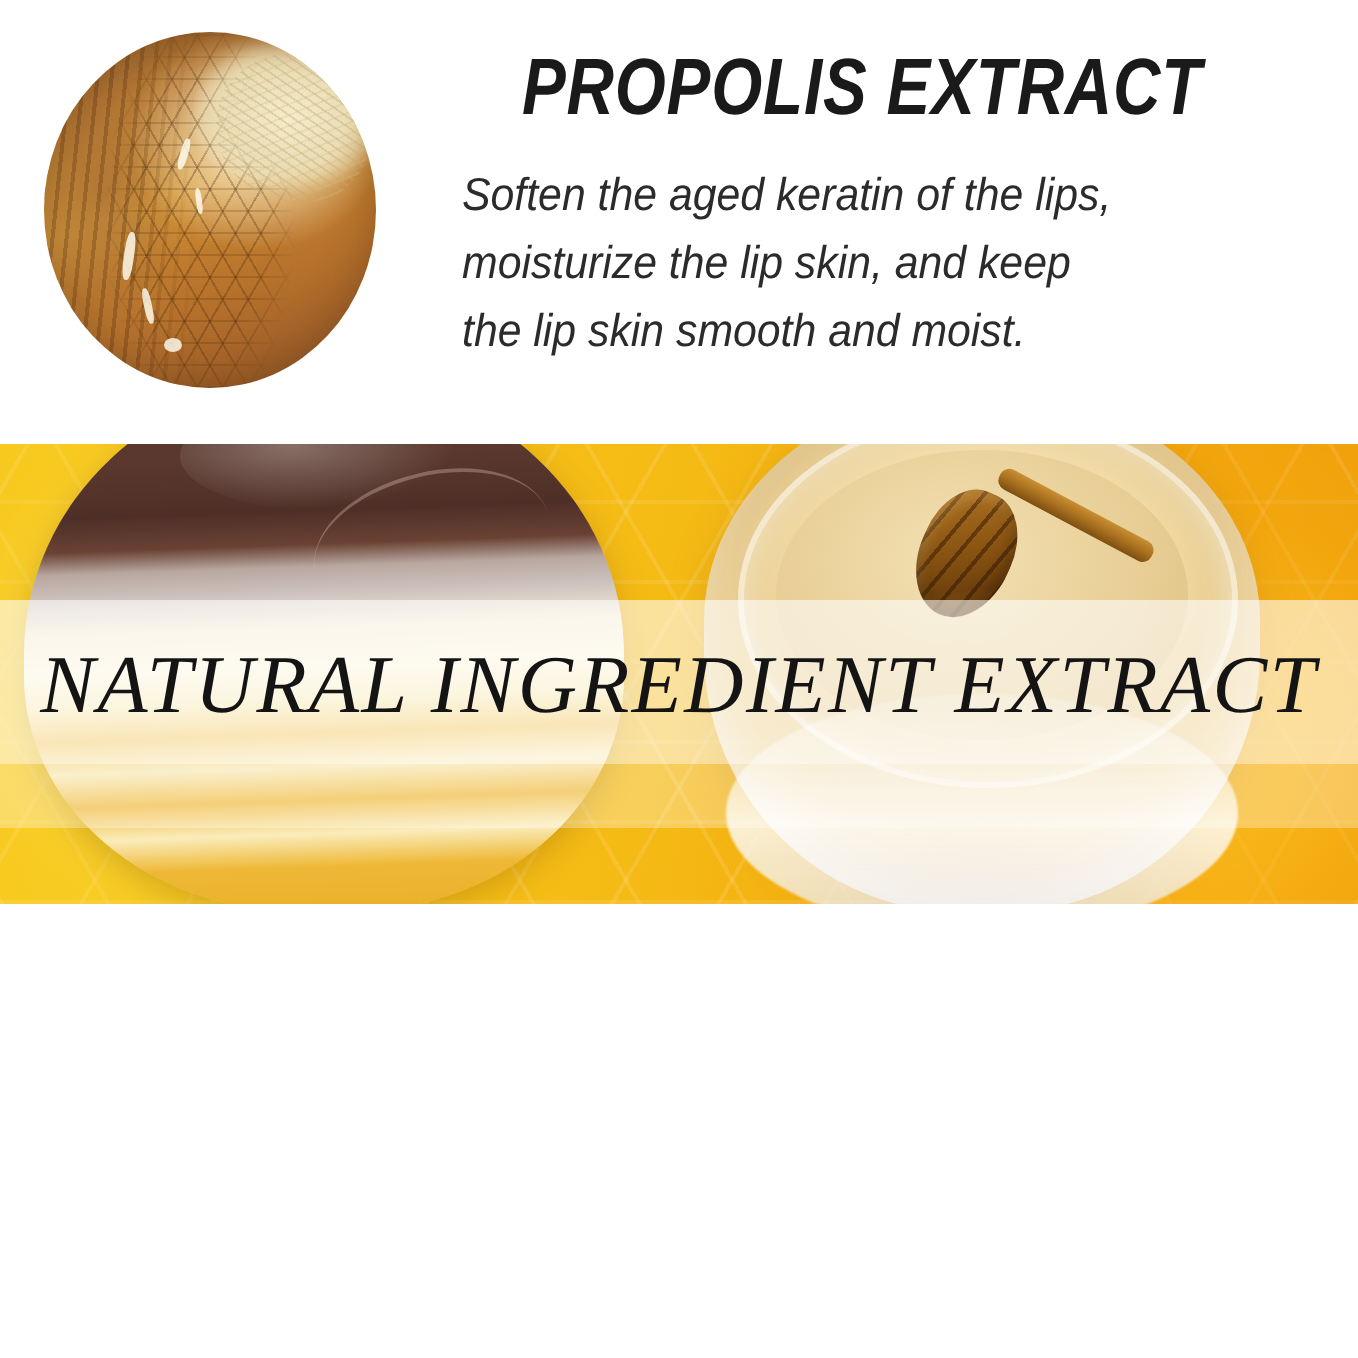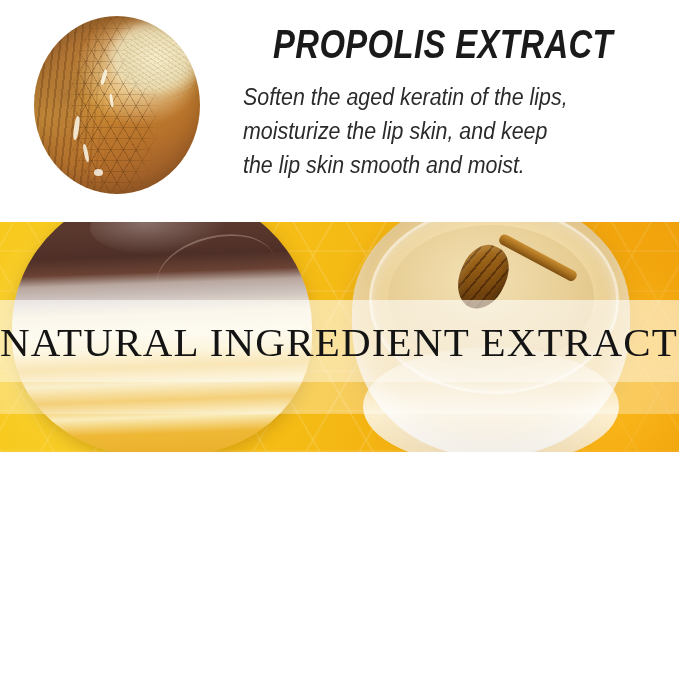--- a/index.html
+++ b/index.html
@@ -17,21 +17,21 @@
   .page {
     position: relative;
     width: 679px;
     height: 679px;
     background: #ffffff;
   }
 
   
   .section {
     position: absolute;
-    left: 12px;
+    left: 0;
     width: 538px;
   }
 
   
   .photo-circle {
     position: absolute;
     border-radius: 50%;
     overflow: hidden;
   }
 
@@ -292,21 +292,23 @@
     top: 160px;
     width: 679px;
     height: 32px;
     background: rgba(255,255,255,.30);
   }
   #banner-title {
     position: absolute;
     left: 0;
     top: 96px;
     width: 679px;
+    text-align: center;
     font-family: "Liberation Serif", serif;
+    font-style: italic;
     font-weight: 400;
     font-size: 41px;
     line-height: 48px;
     letter-spacing: 1.2px;
     color: #141414;
     white-space: nowrap;
   }
 </style>
 </head>
 <body>

